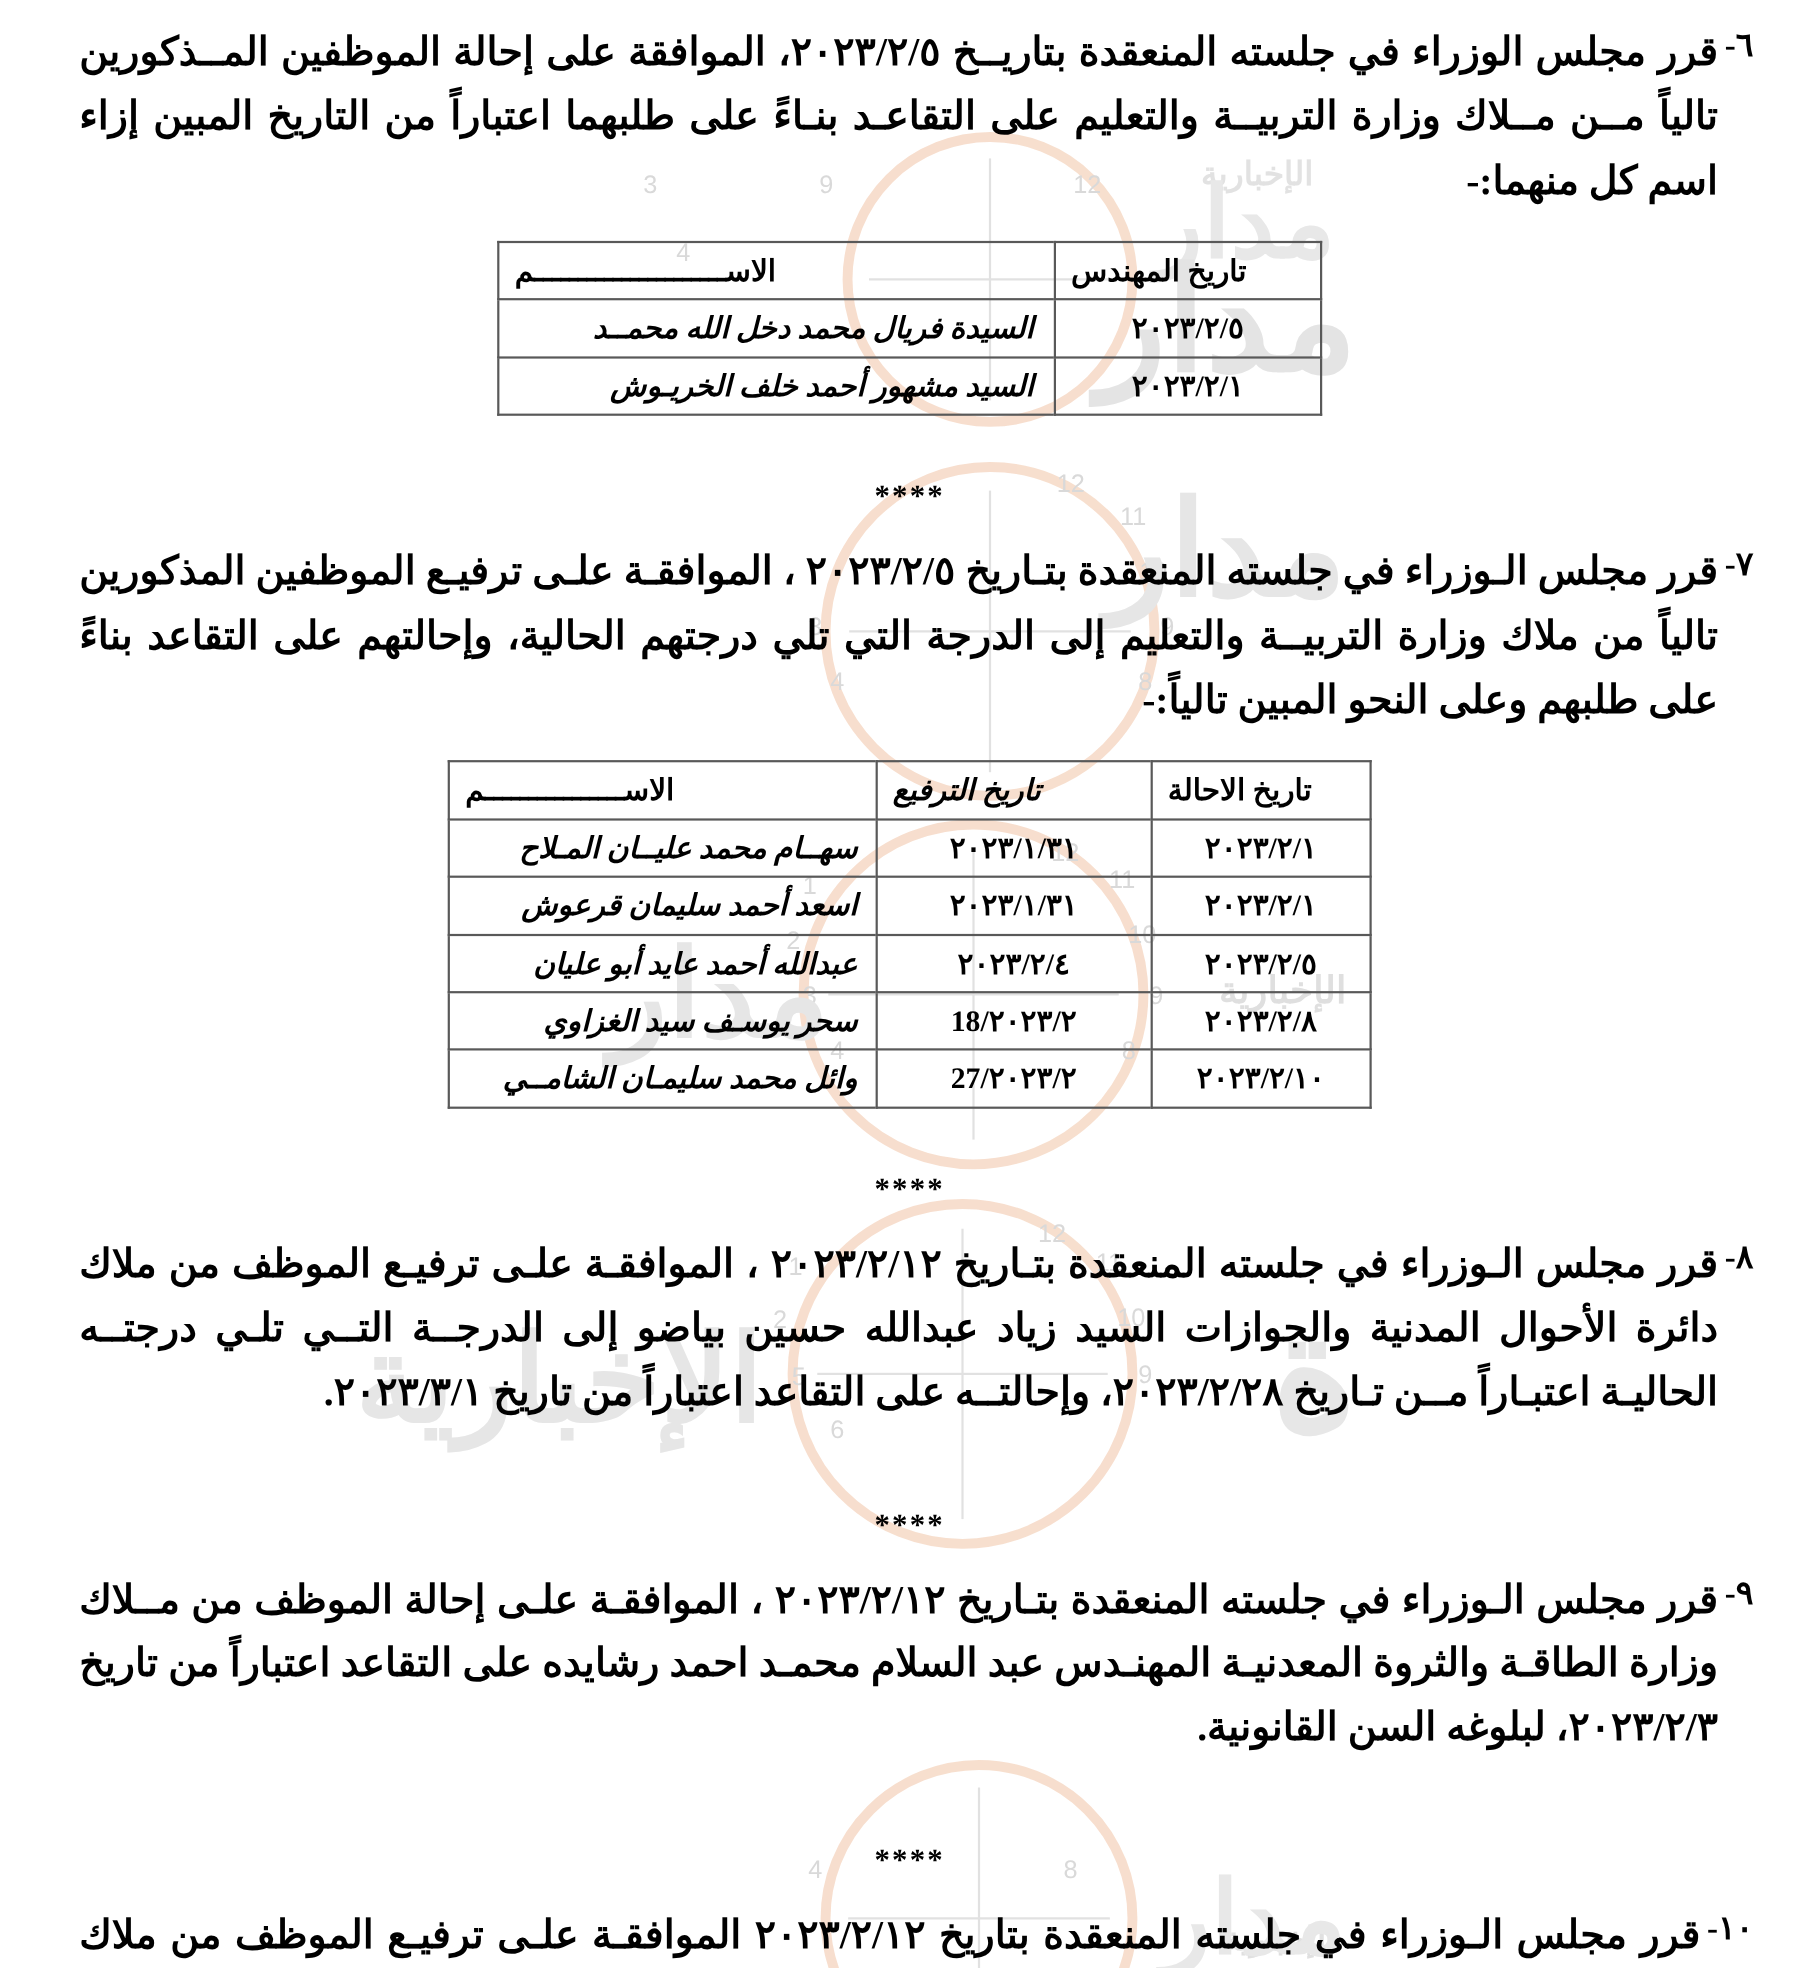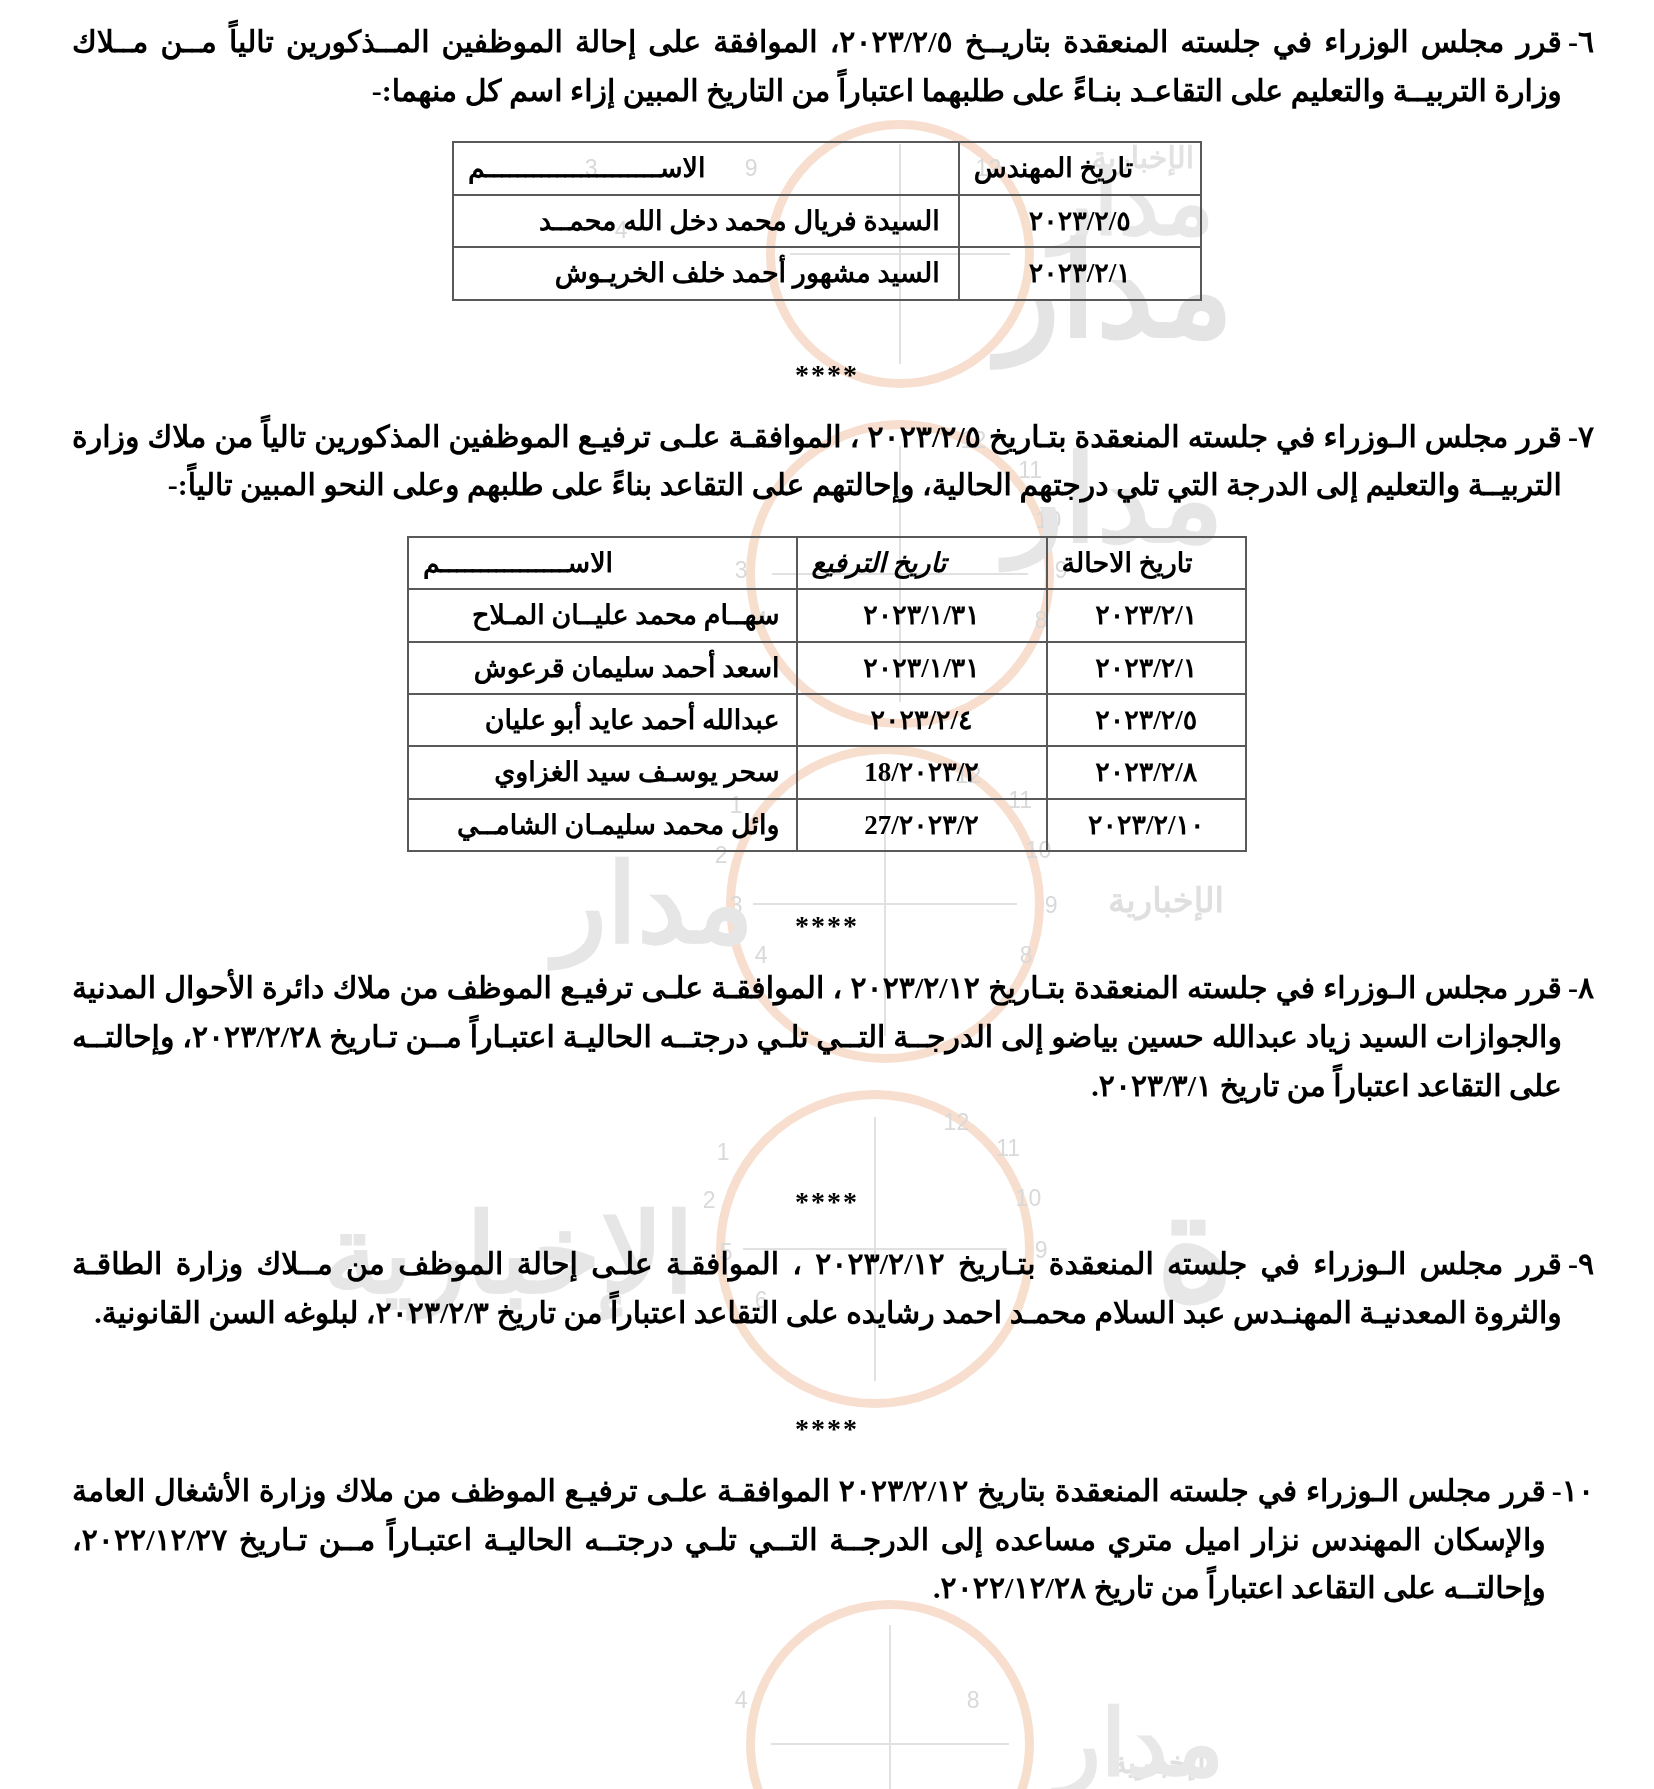--- a/index.html
+++ b/index.html
@@ -82,21 +82,21 @@
     flex: 0 0 auto;
     font-weight: bold;
     font-size: 30px;
     line-height: 1.62;
     padding-left: 6px;
     white-space: nowrap;
   }
   .clause-body {
     flex: 1 1 auto;
     font-weight: bold;
-    font-size: 30px;
+    font-size: 36px;
     line-height: 1.62;
     text-align: justify;
     text-justify: inter-word;
     padding-left: 12px;
   }
 
   .stars {
     text-align: center;
     font-weight: bold;
     font-size: 28px;
@@ -119,20 +119,21 @@
     padding: 7px 14px;
     background: transparent;
     line-height: 1.35;
   }
   table.doc-table th {
     text-align: left;
   }
   td.name-cell {
     text-align: center;
     white-space: nowrap;
+    font-style: italic;
   }
   td.date-cell {
     text-align: center;
     white-space: nowrap;
   }
   th.name-head {
     font-size: 27px;
   }
 
   .t1 { width: 750px; }

